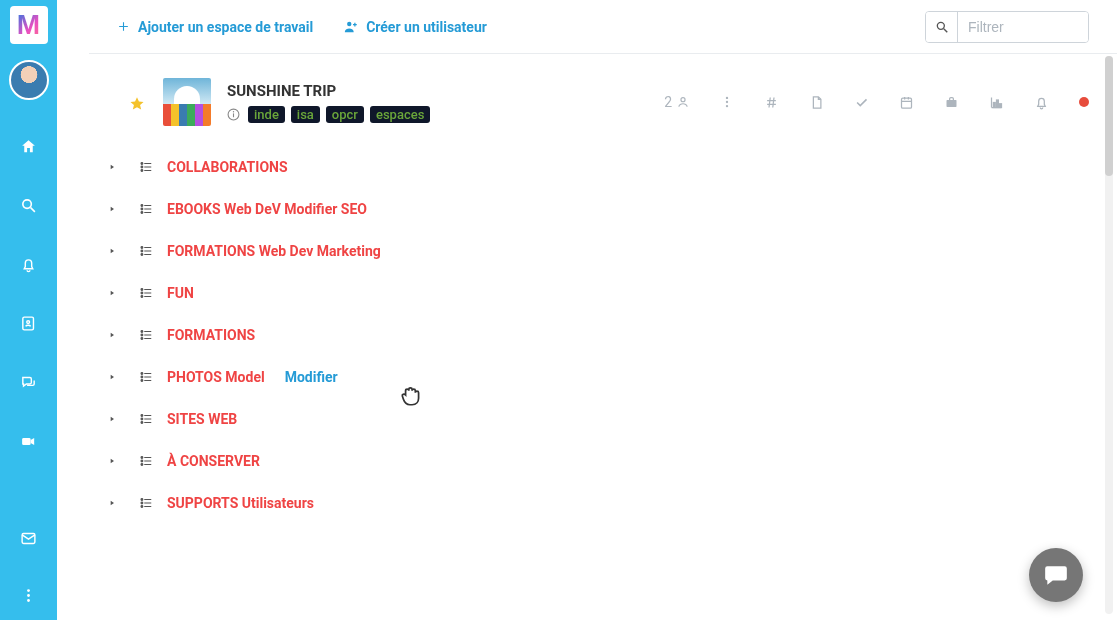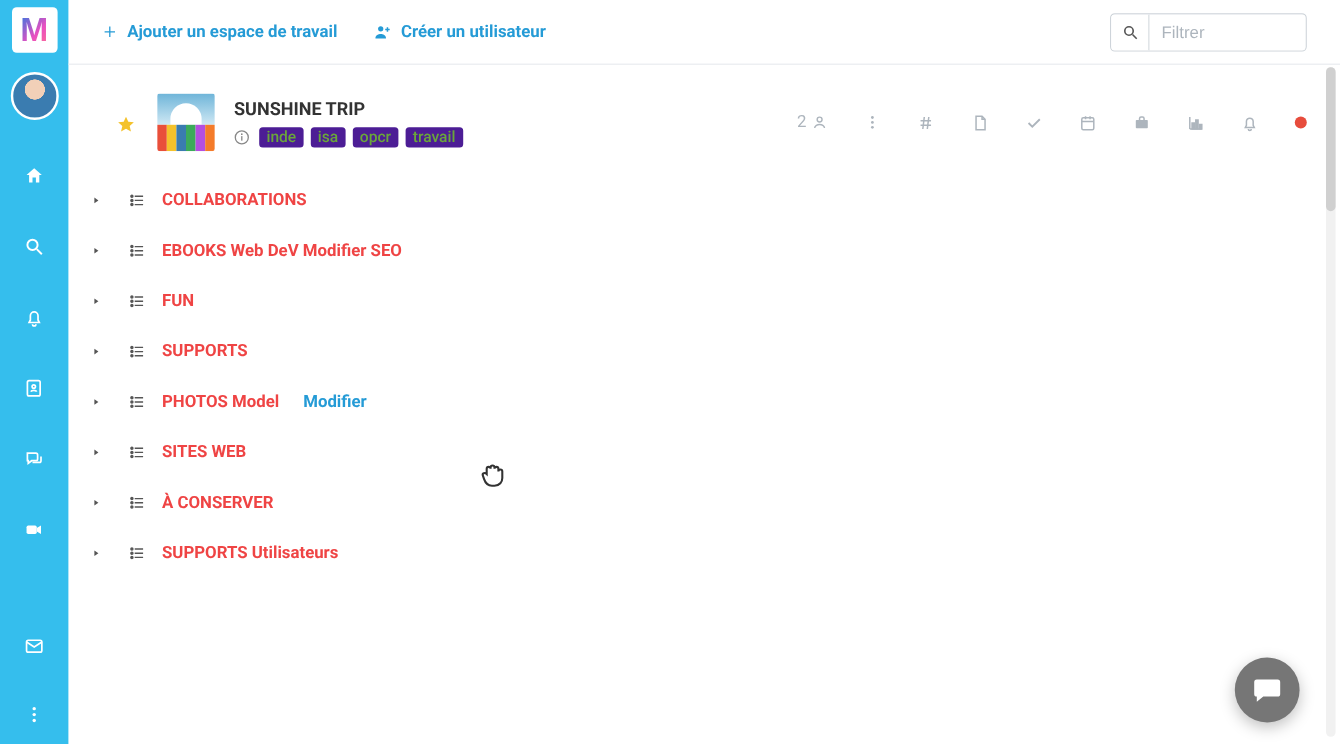--- a/index.html
+++ b/index.html
@@ -67,21 +67,21 @@
       padding-bottom: 16px;
       margin-top: auto;
     }
     .nav-bottom .ficon { color: #fff; font-size: 17px; }
     .ficon { display:inline-flex; align-items:center; justify-content:center; }
 
     
     .main {
       position: absolute;
       left: 57px; top: 0; right: 0; bottom: 0;
-      display: flex; flex-direction: column;
+      display: flex; flex-direction: column; padding-left: 32px;
     }
 
     
     .topbar {
       height: 54px;
       border-bottom: 1px solid #e9ecef;
       display: flex;
       align-items: center;
       padding: 0 28px 0 28px;
       gap: 30px;
@@ -168,21 +168,21 @@
       position: absolute; left:0; bottom:0; right:0; height:45%;
       display:flex;
     }
     .thumb-bottom span { flex:1; }
     .c1{background:#e94f3a;}.c2{background:#f4c22b;}.c3{background:#3a7cb0;}.c4{background:#3cab5a;}.c5{background:#b44fe0;}.c6{background:#f47b2a;}
     .ws-info { display:flex; flex-direction:column; gap:6px; }
     .ws-title { font-weight:700; font-size:15px; color:#333;}
     .ws-meta { display:flex; align-items:center; gap:6px; }
     .info-icon { color:#888; font-size:13px; margin-right:2px;}
     .tag {
-      background:#4c1d95;
+      background:#0f172a;
       color:#6aa63a;
       padding: 1px 6px;
       border-radius: 3px;
       font-size: 13px;
       font-weight: 500;
     }
     .ws-right {
       margin-left:auto;
       display:flex;
       align-items:center;
@@ -389,21 +389,21 @@
         <span class="info-icon ficon">
           <svg width="13" height="13" viewBox="0 0 24 24" fill="currentColor">
               <circle cx="12" cy="12" r="10" fill="none" stroke="currentColor" stroke-width="2"></circle>
               <rect x="11" y="10" width="2" height="7"></rect>
               <circle cx="12" cy="7" r="1.3"></circle>
             </svg>
         </span>
         <span class="tag">inde</span>
         <span class="tag">isa</span>
         <span class="tag">opcr</span>
-        <span class="tag">travail</span>
+        <span class="tag">espaces</span>
       </div>
     </div>
     <div class="ws-right">
       <span class="user-count">
         <span>2</span>
         <span class="ficon">
           <svg width="14" height="14" viewBox="0 0 24 24" fill="none" stroke="currentColor" stroke-width="2">
               <circle cx="12" cy="8" r="3.5"></circle>
               <path d="M5 20c0-3 4-5 7-5s7 2 7 5"></path>
             </svg>
@@ -502,37 +502,53 @@
           </svg>
         </span>
       <span class="list-icon ficon">
           <svg width="14" height="14" viewBox="0 0 24 24" fill="none" stroke="currentColor" stroke-width="2">
             <path d="M9 6h12M9 12h12M9 18h12"></path>
             <circle cx="5" cy="6" r="1.5" fill="currentColor"></circle>
             <circle cx="5" cy="12" r="1.5" fill="currentColor"></circle>
             <circle cx="5" cy="18" r="1.5" fill="currentColor"></circle>
           </svg>
         </span>
+      <span class="tree-label">FORMATIONS Web Dev Marketing</span>
+    </div>
+    <div class="tree-item">
+      <span class="caret ficon">
+          <svg width="8" height="8" viewBox="0 0 24 24" fill="currentColor">
+            <path d="M8 5l10 7-10 7z"></path>
+          </svg>
+        </span>
+      <span class="list-icon ficon">
+          <svg width="14" height="14" viewBox="0 0 24 24" fill="none" stroke="currentColor" stroke-width="2">
+            <path d="M9 6h12M9 12h12M9 18h12"></path>
+            <circle cx="5" cy="6" r="1.5" fill="currentColor"></circle>
+            <circle cx="5" cy="12" r="1.5" fill="currentColor"></circle>
+            <circle cx="5" cy="18" r="1.5" fill="currentColor"></circle>
+          </svg>
+        </span>
       <span class="tree-label">FUN</span>
     </div>
     <div class="tree-item">
       <span class="caret ficon">
           <svg width="8" height="8" viewBox="0 0 24 24" fill="currentColor">
             <path d="M8 5l10 7-10 7z"></path>
           </svg>
         </span>
       <span class="list-icon ficon">
           <svg width="14" height="14" viewBox="0 0 24 24" fill="none" stroke="currentColor" stroke-width="2">
             <path d="M9 6h12M9 12h12M9 18h12"></path>
             <circle cx="5" cy="6" r="1.5" fill="currentColor"></circle>
             <circle cx="5" cy="12" r="1.5" fill="currentColor"></circle>
             <circle cx="5" cy="18" r="1.5" fill="currentColor"></circle>
           </svg>
         </span>
-      <span class="tree-label">SUPPORTS</span>
+      <span class="tree-label">FORMATIONS</span>
     </div>
     <div class="tree-item">
       <span class="caret ficon">
           <svg width="8" height="8" viewBox="0 0 24 24" fill="currentColor">
             <path d="M8 5l10 7-10 7z"></path>
           </svg>
         </span>
       <span class="list-icon ficon">
           <svg width="14" height="14" viewBox="0 0 24 24" fill="none" stroke="currentColor" stroke-width="2">
             <path d="M9 6h12M9 12h12M9 18h12"></path>

